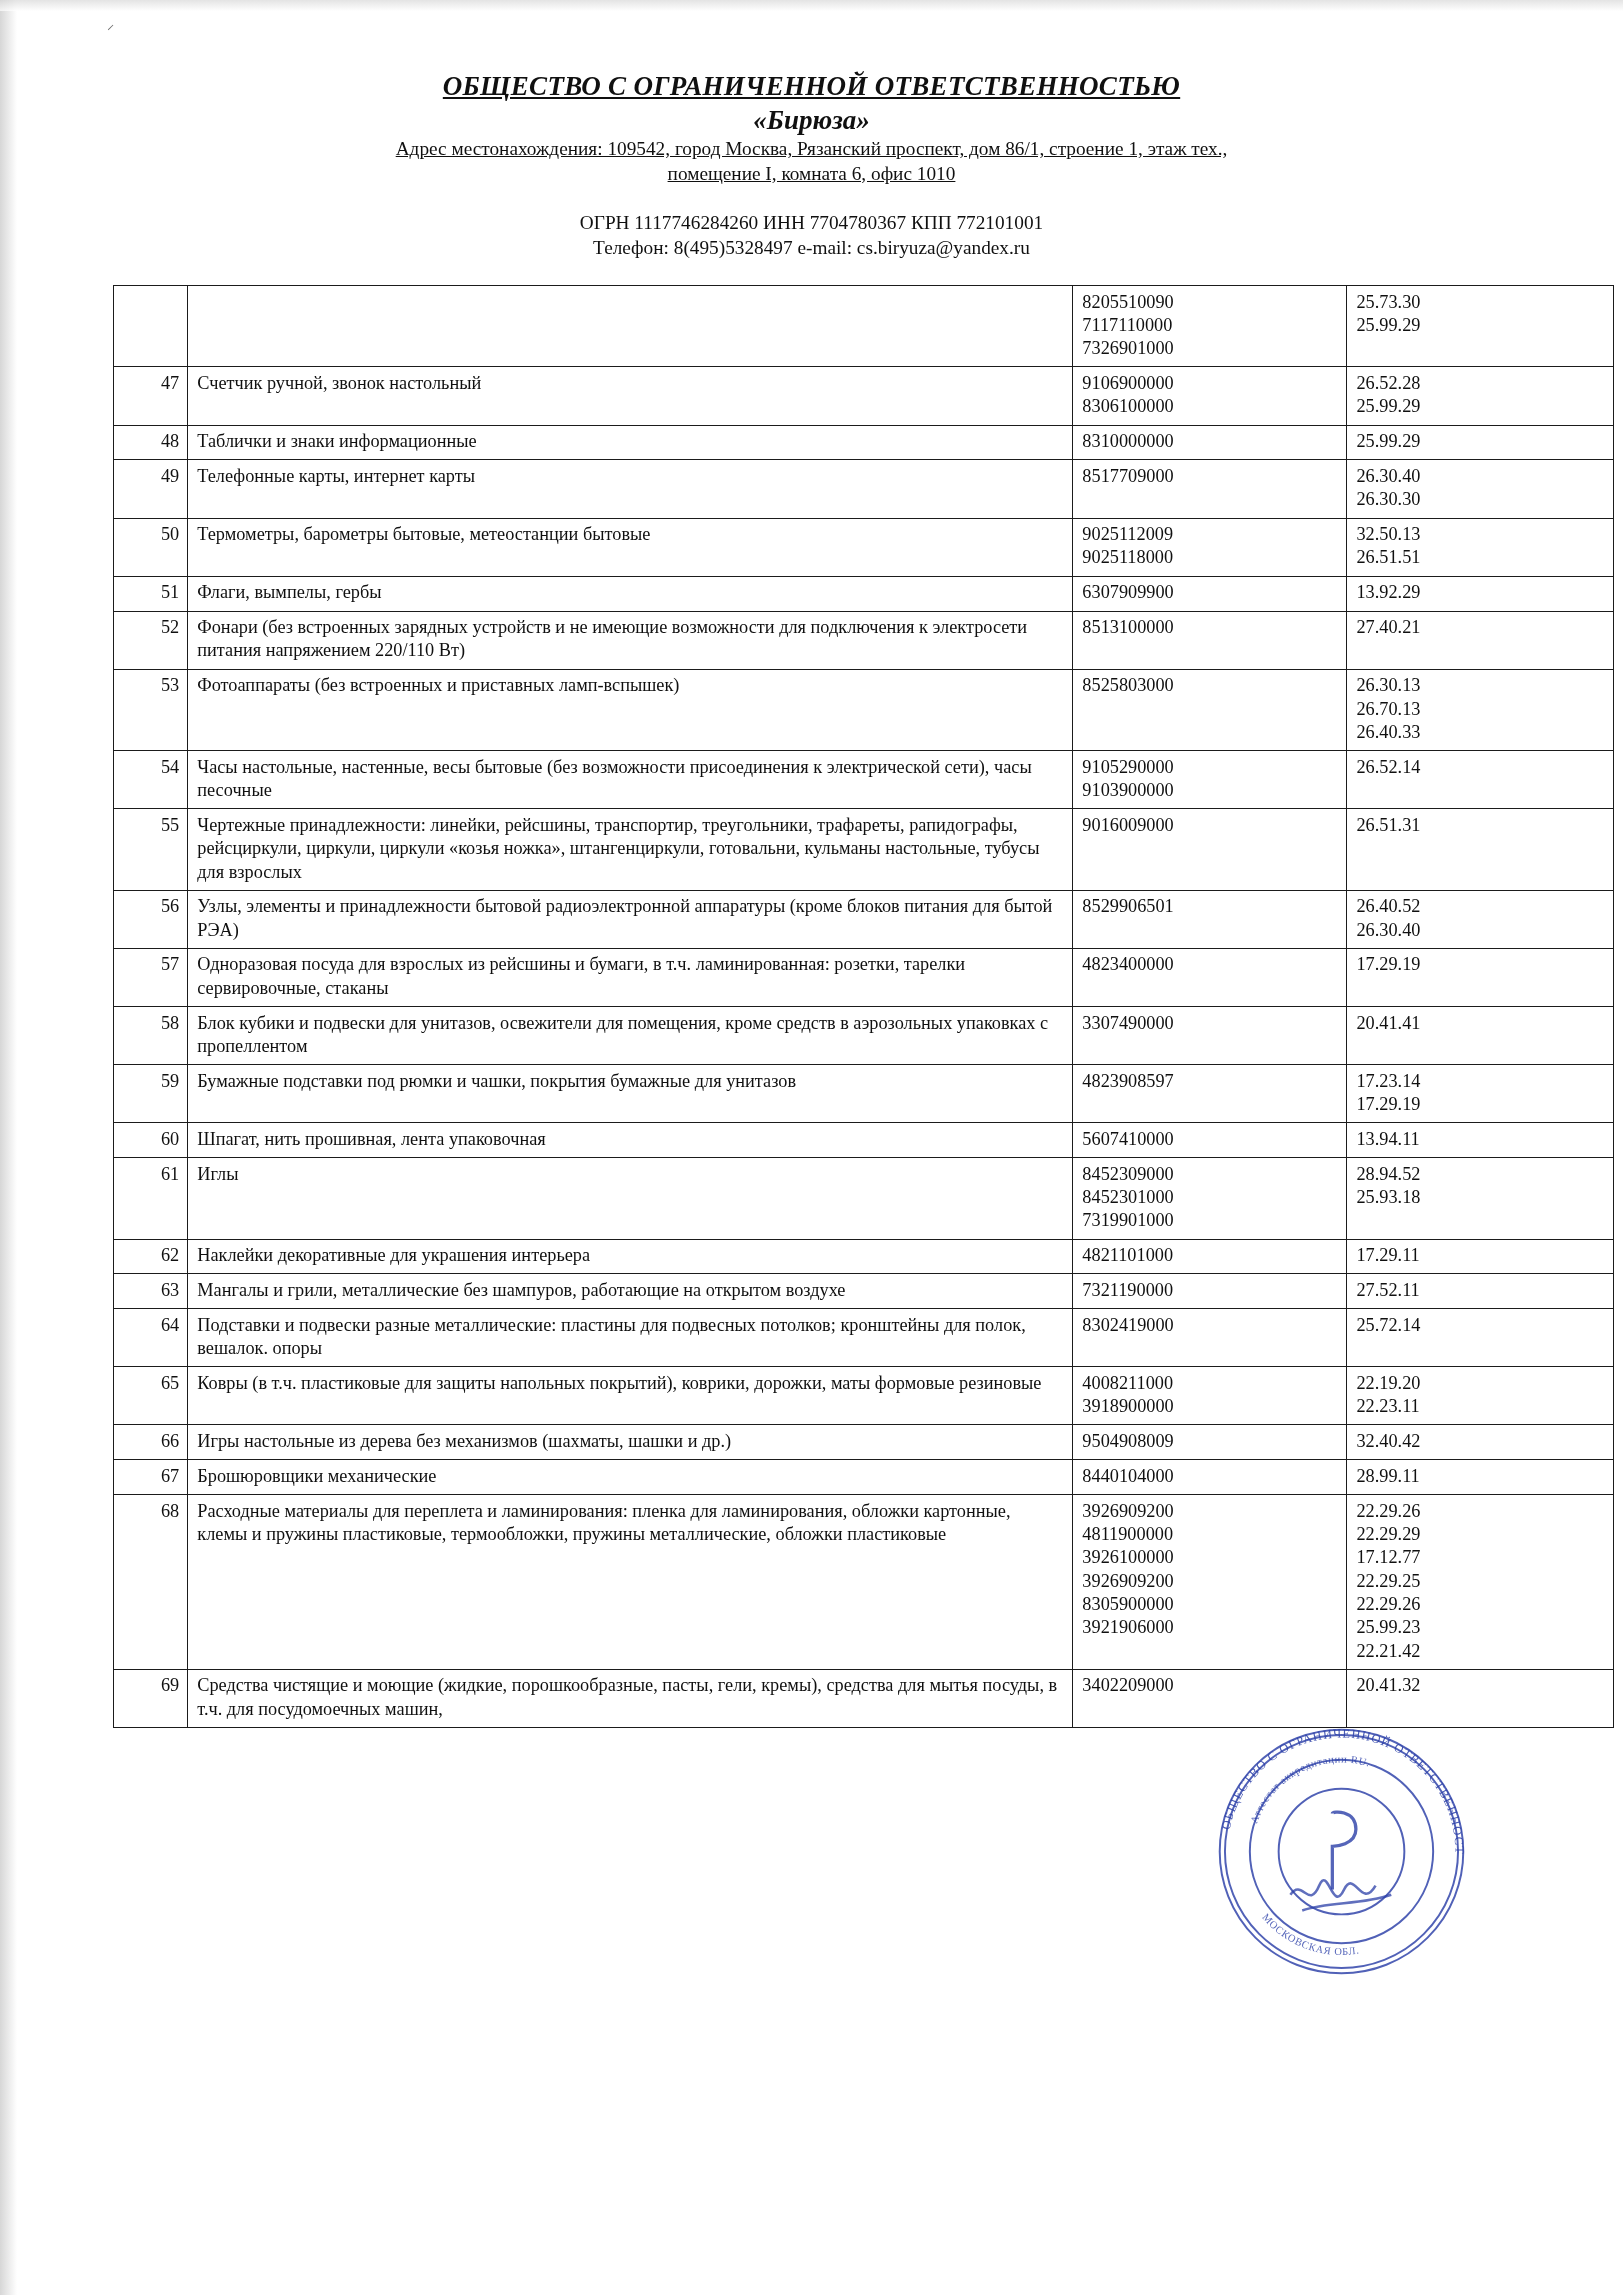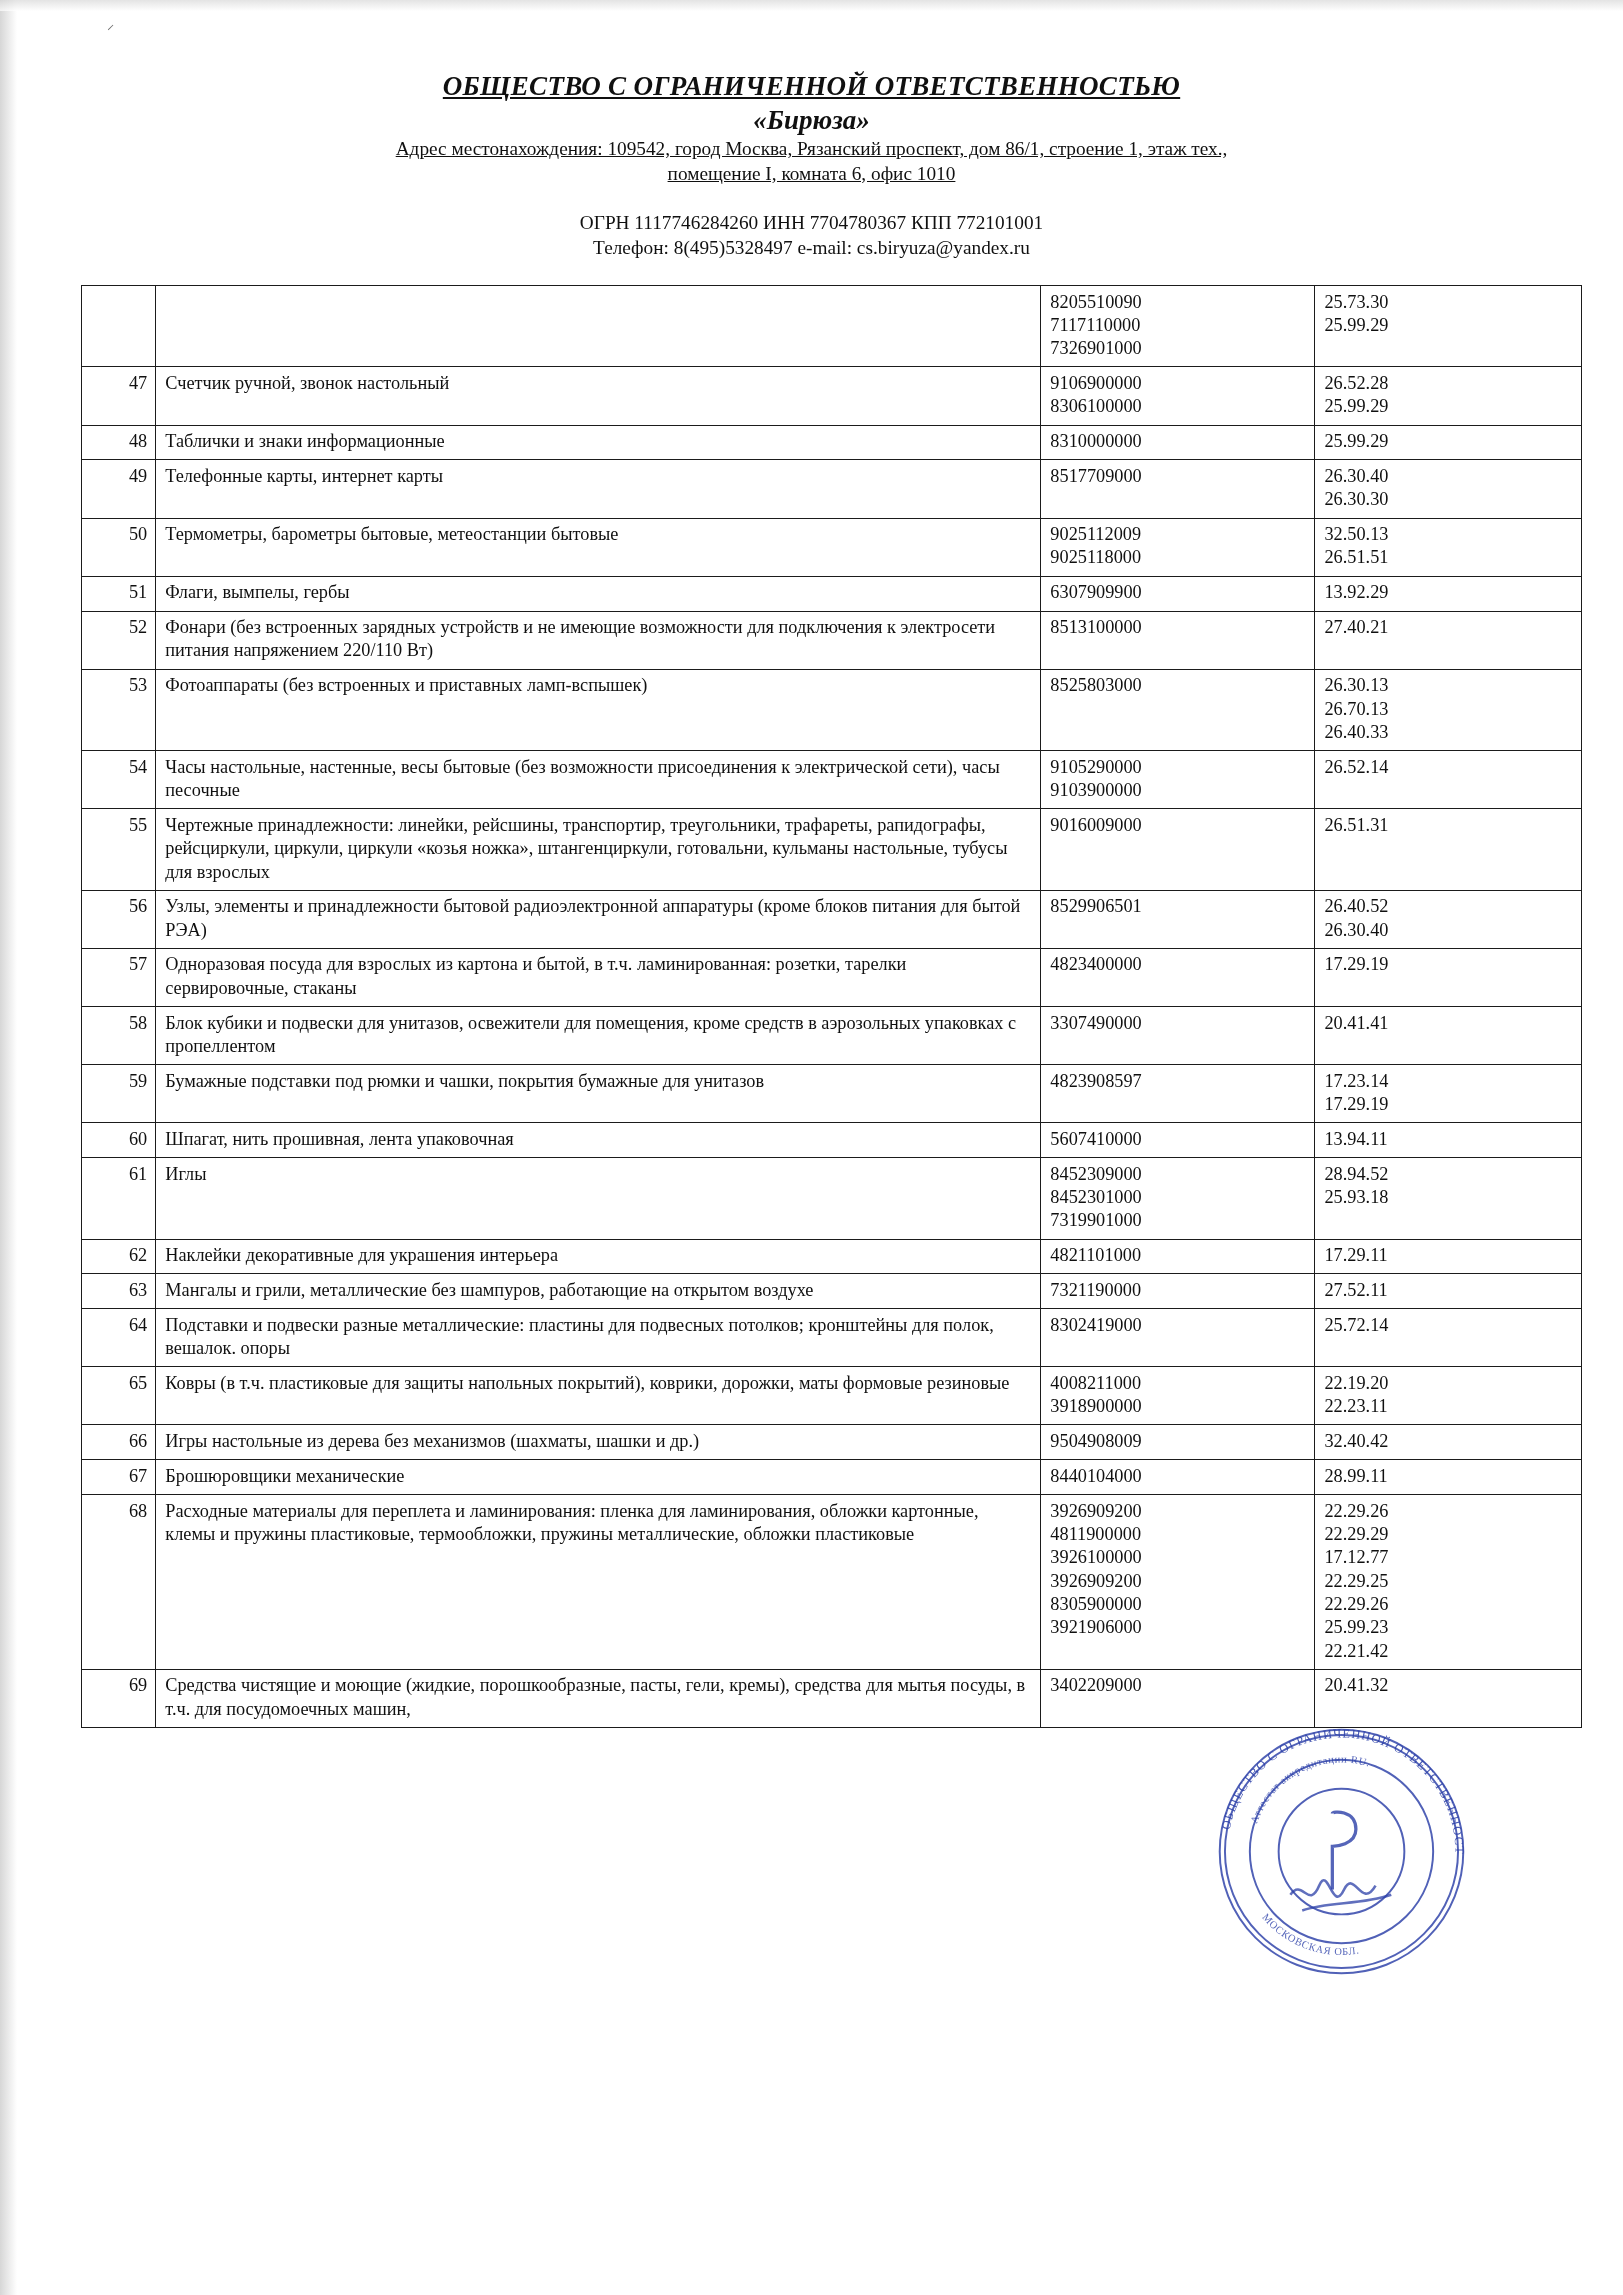--- a/index.html
+++ b/index.html
@@ -73,21 +73,21 @@
   }
   .addr-line { display: block; }
   .reg-block {
     margin-top: 23.6px;
     font-size: 19.3px;
     line-height: 1.30;
   }
 
   table.main {
     border-collapse: collapse;
-    margin: 25px 0 0 81px;
+    margin: 25px 0 0 113px;
     width: 1444px;
     table-layout: fixed;
   }
   table.main td {
     border: 1.3px solid #1b1b1b;
     vertical-align: top;
     padding: 4.6px 7.9px 5.9px 9.2px;
     font-size: 18.3px;
     line-height: 1.275;
   }
@@ -262,21 +262,21 @@
           <td class="c-code">
             <span class="mline">8529906501</span>
           </td>
           <td class="c-okpd">
             <span class="mline">26.40.52</span>
             <span class="mline">26.30.40</span>
           </td>
         </tr>
         <tr>
           <td class="c-num">57</td>
-          <td class="c-name">Одноразовая посуда для взрослых из картона и бытой, в т.ч. ламинированная: розетки, тарелки сервировочные, стаканы</td>
+          <td class="c-name">Одноразовая посуда для взрослых из рейсшины и бумаги, в т.ч. ламинированная: розетки, тарелки сервировочные, стаканы</td>
           <td class="c-code">
             <span class="mline">4823400000</span>
           </td>
           <td class="c-okpd">
             <span class="mline">17.29.19</span>
           </td>
         </tr>
         <tr>
           <td class="c-num">58</td>
           <td class="c-name">Блок кубики и подвески для унитазов, освежители для помещения, кроме средств в аэрозольных упаковках с пропеллентом</td>

